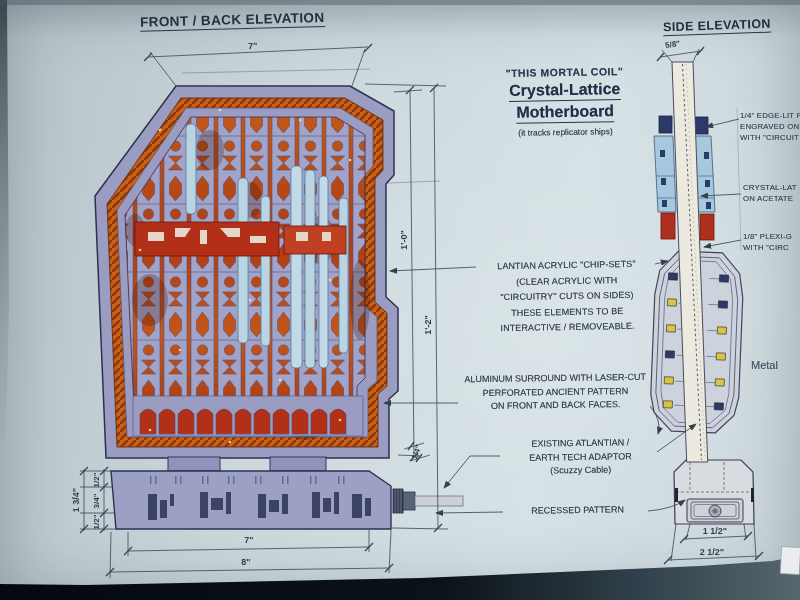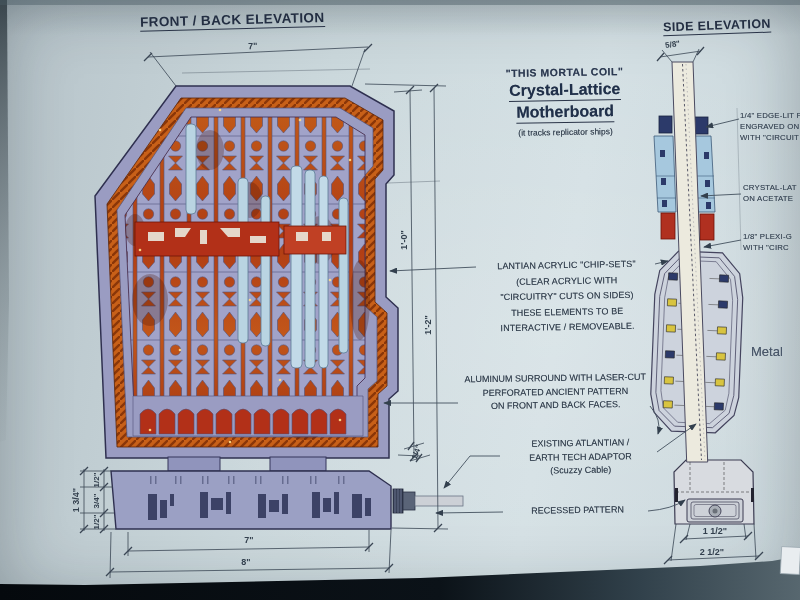--- a/index.html
+++ b/index.html
@@ -357,16 +357,16 @@
   <div class="abs ann edge" style="left:743px;top:182px;width:60px;">
     <div>CRYSTAL-LAT</div>
     <div>ON ACETATE</div>
   </div>
 
   <div class="abs ann edge" style="left:743px;top:231px;width:60px;">
     <div>1/8" PLEXI-G</div>
     <div>WITH "CIRC</div>
   </div>
 
-  <div class="abs ann" style="left:751px;top:344px;width:50px;font-size:13px;font-weight:400;color:#49576a;">
+  <div class="abs ann" style="left:751px;top:359px;width:50px;font-size:11px;font-weight:400;color:#49576a;">
     <div>Metal</div>
   </div>
 </div>
 
 </body></html>

